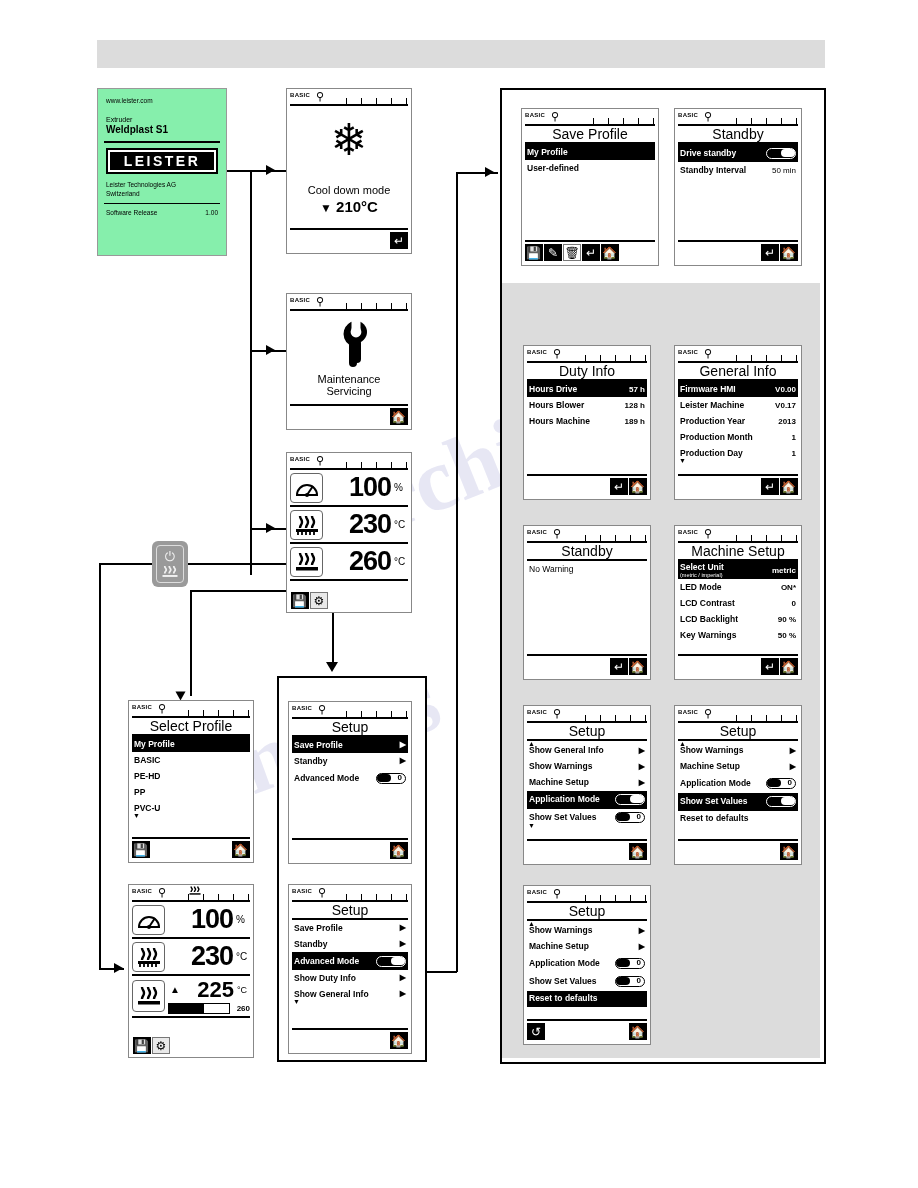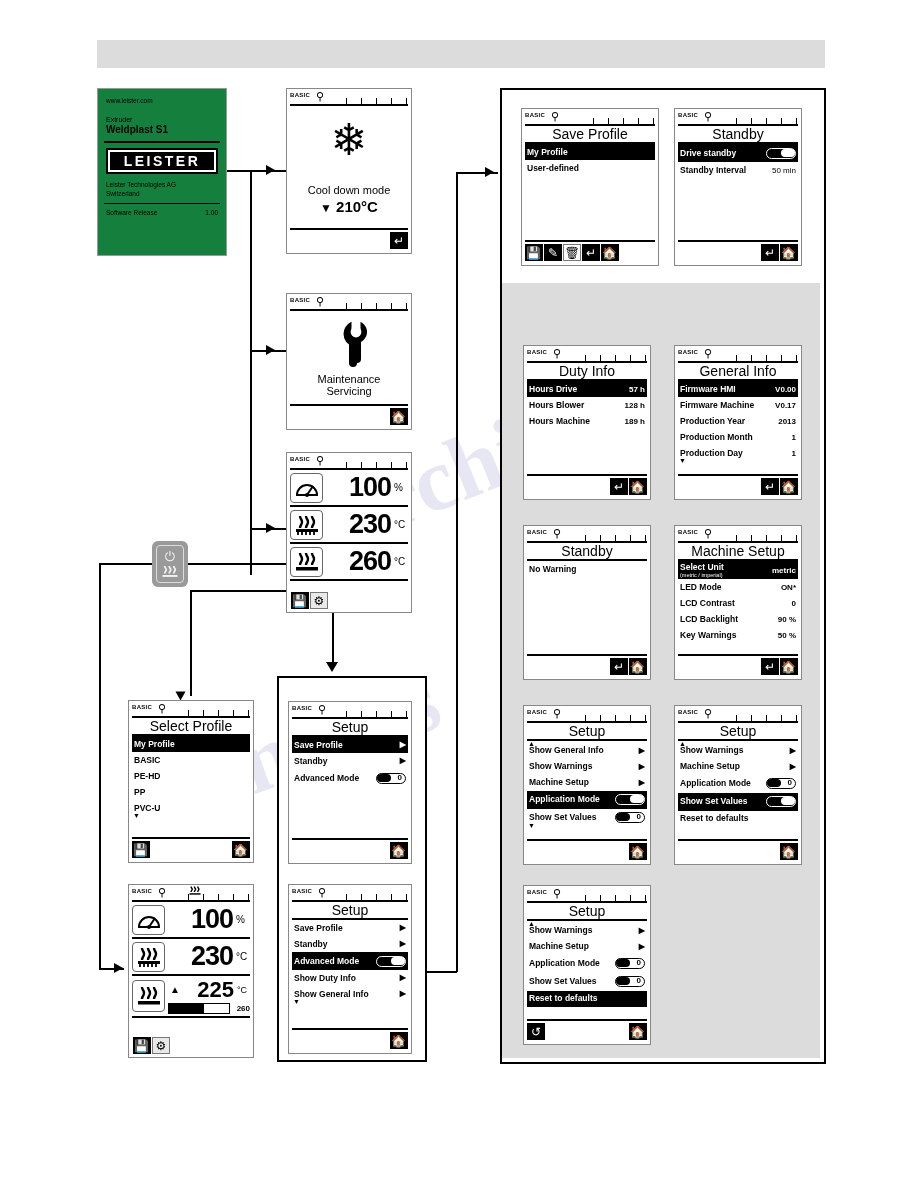--- a/index.html
+++ b/index.html
@@ -39,21 +39,21 @@
   .tg.off .knob{left:0px;}
   .tg.on .knob{right:0px;}
   .tg .o{position:absolute;top:-1px;font-size:8px;line-height:9px;font-weight:bold;}
   .tg.off .o{right:3px;}
   .tg.on .o{left:4px;color:#fff;}
   .row.sel .tg{border-color:#fff;background:#000;}
   .row.sel .tg .knob{background:#fff;}
   .row.sel .tg .o{color:#fff;}
   .row.sel .tg.on .o{color:#000;}
   
-  #splash{left:97px;top:88px;width:128px;height:166px;border:1px solid #999;background:#15803d;}
+  #splash{left:97px;top:88px;width:128px;height:166px;border:1px solid #999;background:#86efac;}
   #splash .url{font-size:6.5px;margin:8px 0 0 8px;}
   #splash .ex{font-size:7px;margin:12px 0 0 8px;}
   #splash .mdl{font-size:10px;font-weight:bold;margin:1px 0 0 8px;}
   #splash .hr{border-top:2px solid #000;margin:6px 6px 0 6px;}
   #splash .logo{margin:5px 8px 0 8px;background:#000;color:#fff;border:2px solid #000;
                 text-align:center;font-size:14px;font-weight:bold;letter-spacing:2.5px;
                 padding:3px 0;box-shadow:inset 0 0 0 2px #fff;}
   #splash .co{font-size:6.5px;margin:6px 0 0 8px;line-height:9px;}
   #splash .hr2{border-top:1.5px solid #000;margin:5px 6px 0 6px;}
   #splash .sw{font-size:6.5px;margin:5px 8px 0 8px;display:flex;justify-content:space-between;}
@@ -561,21 +561,21 @@
         <i style="left:60px"></i>
     </span>
   </div>
   <div class="title">General Info</div>
   <div class="rows">
     <div class="row sel">
       <span>Firmware HMI</span>
       <span class="val">V0.00</span>
     </div>
     <div class="row">
-      <span>Firmware Machine</span>
+      <span>Leister Machine</span>
       <span class="val">V0.17</span>
     </div>
     <div class="row">
       <span>Production Year</span>
       <span class="val">2013</span>
     </div>
     <div class="row">
       <span>Production Month</span>
       <span class="val">1</span>
     </div>
@@ -598,21 +598,21 @@
     <span class="ticks">
       <i style="left:0"></i>
         <i style="left:15px"></i>
         <i style="left:30px"></i>
         <i style="left:45px"></i>
         <i style="left:60px"></i>
     </span>
   </div>
   <div class="title">Standby</div>
   <div class="rows">
-    <div class="row" style="font-weight:bold;align-items:center;">
+    <div class="row" style="font-weight:normal;align-items:center;">
       <span>No Warning</span>
     </div>
   </div>
   <div class="footer">
     <div class="fbtn dark" style="right:19px;">↵</div>
     <div class="fbtn dark" style="right:0;">🏠</div>
   </div>
 </div>
 
 <div class="lcd" style="left:674px;top:525px;width:128px;height:155px;">

